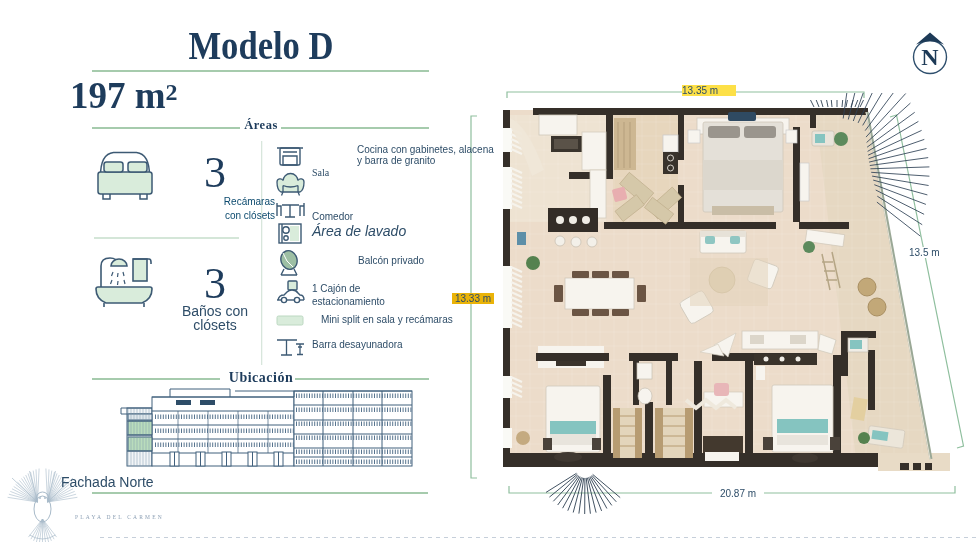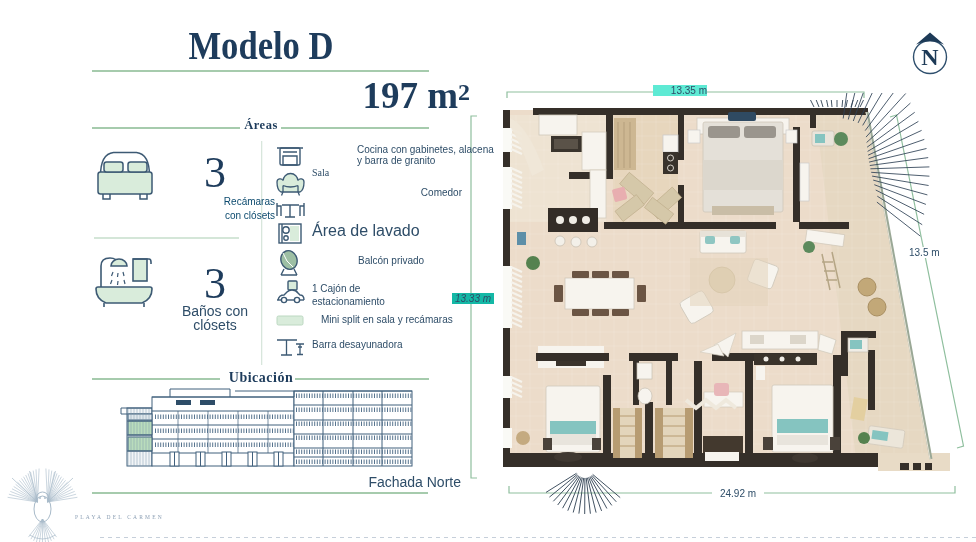--- a/index.html
+++ b/index.html
@@ -5,21 +5,21 @@
 body{font-family:"Liberation Sans",sans-serif;position:relative;}
 .ser{font-family:"Liberation Serif",serif;}
 .abs{position:absolute;}
 div.abs{z-index:2;}
 </style></head><body>
 
 <div class="abs ser" style="left:61px;top:22px;width:400px;text-align:center;font-size:40px;font-weight:bold;color:#1e3c5c;letter-spacing:0px;transform:scaleX(0.865);">Modelo D</div>
 
 <div class="abs" style="left:92px;top:70px;width:337px;height:2px;background:#a6cbad;"></div>
 
-<div class="abs ser" style="left:70px;top:74px;width:400px;text-align:right;font-size:37px;font-weight:bold;color:#1e3c5c;">197 m<span style="font-size:24px;vertical-align:8px;">2</span></div>
+<div class="abs ser" style="left:70px;top:74px;width:400px;text-align:left;font-size:37px;font-weight:bold;color:#1e3c5c;">197 m<span style="font-size:24px;vertical-align:8px;">2</span></div>
 
 <div class="abs ser" style="left:61px;top:118px;width:400px;text-align:center;font-size:12.5px;font-weight:bold;color:#1e3c5c;letter-spacing:0.5px;">Áreas</div>
 
 <div class="abs" style="left:92px;top:127px;width:148px;height:1.5px;background:#a6cbad;"></div>
 
 <div class="abs" style="left:281px;top:127px;width:148px;height:1.5px;background:#a6cbad;"></div>
 
 <div class="abs ser" style="left:195px;top:147px;width:40px;text-align:center;font-size:44px;color:#1e3c5c;">3</div>
 
 <div class="abs" style="left:155px;top:195px;width:120px;text-align:right;font-size:10px;line-height:13.5px;color:#0c4a6e;">Recámaras<br>con clósets</div>
@@ -27,51 +27,51 @@
 <div class="abs" style="left:94px;top:237px;width:145px;height:1.5px;background:#d4e6d8;"></div>
 
 <div class="abs ser" style="left:195px;top:258px;width:40px;text-align:center;font-size:44px;color:#1e3c5c;">3</div>
 
 <div class="abs" style="left:155px;top:305px;width:120px;text-align:center;font-size:14px;line-height:13.5px;color:#2e4d68;">Baños con<br>clósets</div>
 
 <div class="abs" style="left:312px;top:145px;width:150px;font-size:10px;line-height:10.5px;white-space:nowrap;color:#2e4d68;margin-left:45px;">Cocina con gabinetes, alacena<br>y barra de granito</div>
 
 <div class="abs" style="left:312px;top:168px;width:150px;font-size:10px;line-height:10.5px;white-space:nowrap;color:#2e4d68;font-family:Liberation Serif, serif;">Sala</div>
 
-<div class="abs" style="left:312px;top:188px;width:150px;font-size:10px;line-height:10.5px;white-space:nowrap;color:#2e4d68;text-align:right;">Comedor</div>
-
-<div class="abs" style="left:312px;top:226px;width:150px;font-size:16px;line-height:10.5px;white-space:nowrap;color:#2e4d68;">Área de lavado</div>
+<div class="abs" style="left:312px;top:212px;width:150px;font-size:10px;line-height:10.5px;white-space:nowrap;color:#2e4d68;">Comedor</div>
+
+<div class="abs" style="left:312px;top:226px;width:150px;font-size:14px;line-height:10.5px;white-space:nowrap;color:#2e4d68;font-style:italic;">Área de lavado</div>
 
 <div class="abs" style="left:312px;top:256px;width:150px;font-size:10px;line-height:10.5px;white-space:nowrap;color:#2e4d68;padding-left:46px;">Balcón privado</div>
 
 <div class="abs" style="left:312px;top:282px;width:150px;font-size:10px;line-height:13px;white-space:nowrap;color:#2e4d68;">1 Cajón de<br>estacionamiento</div>
 
 <div class="abs" style="left:312px;top:315px;width:150px;font-size:10px;line-height:10.5px;white-space:nowrap;color:#2e4d68;padding-left:9px;">Mini split en sala y recámaras</div>
 
 <div class="abs" style="left:312px;top:340px;width:150px;font-size:10px;line-height:10.5px;white-space:nowrap;color:#2e4d68;">Barra desayunadora</div>
 
 <div class="abs ser" style="left:61px;top:370px;width:400px;text-align:center;font-size:14px;font-weight:bold;color:#1e3c5c;letter-spacing:0.5px;">Ubicación</div>
 
 <div class="abs" style="left:92px;top:378px;width:128px;height:1.5px;background:#a6cbad;"></div>
 
 <div class="abs" style="left:295px;top:378px;width:134px;height:1.5px;background:#a6cbad;"></div>
 
-<div class="abs" style="left:61px;top:474px;width:400px;text-align:right;font-size:14px;color:#2e4d68;">Fachada Norte</div>
+<div class="abs" style="left:61px;top:474px;width:400px;text-align:left;font-size:14px;color:#2e4d68;">Fachada Norte</div>
 
 <div class="abs" style="left:92px;top:492px;width:336px;height:2px;background:#a6cbad;"></div>
 
 <div class="abs" style="left:75px;top:514px;width:120px;font-size:5.5px;letter-spacing:2.2px;color:#8da0b5;font-family:'Liberation Serif',serif;">PLAYA DEL CARMEN</div>
 
-<div class="abs" style="left:653px;top:85px;width:54px;text-align:right;font-size:10px;color:#2e4d68;background:#5eead4;">13.35 m</div>
-
-<div class="abs" style="left:452px;top:293px;width:42px;text-align:center;font-size:10px;color:#2e4d68;background:#14b8a6;font-style:italic;">13.33 m</div>
+<div class="abs" style="left:682px;top:85px;width:54px;text-align:left;font-size:10px;color:#2e4d68;background:#fde047;">13.35 m</div>
+
+<div class="abs" style="left:452px;top:293px;width:42px;text-align:center;font-size:10px;color:#2e4d68;background:#eab308;">13.33 m</div>
 
 <div class="abs" style="left:909px;top:247px;width:36px;text-align:left;font-size:10px;color:#2e4d68;background:#fff;">13.5 m</div>
 
-<div class="abs" style="left:712px;top:488px;width:52px;text-align:center;font-size:10px;color:#2e4d68;background:#fff;">24.92 m</div>
+<div class="abs" style="left:712px;top:488px;width:52px;text-align:center;font-size:10px;color:#2e4d68;background:#fff;">20.87 m</div>
 <svg class="abs" style="left:0;top:0;" width="976" height="542" viewBox="0 0 976 542">
 
 <g stroke="#3d5a74" stroke-width="1.5" fill="none">
 <path d="M100.5 176 q0 -22 13 -23.5 h23 q13 1.5 13 23.5" fill="none"></path>
 <rect x="98" y="172" width="54" height="22" rx="2.5" fill="#d9ecdb"></rect>
 <rect x="104" y="162" width="19" height="10" rx="2.5" fill="#d9ecdb"></rect>
 <rect x="128" y="162" width="19" height="10" rx="2.5" fill="#d9ecdb"></rect>
 <path d="M103 194 v5 h7 v-5 M140 194 v5 h7 v-5" fill="none"></path>
 </g>
 

